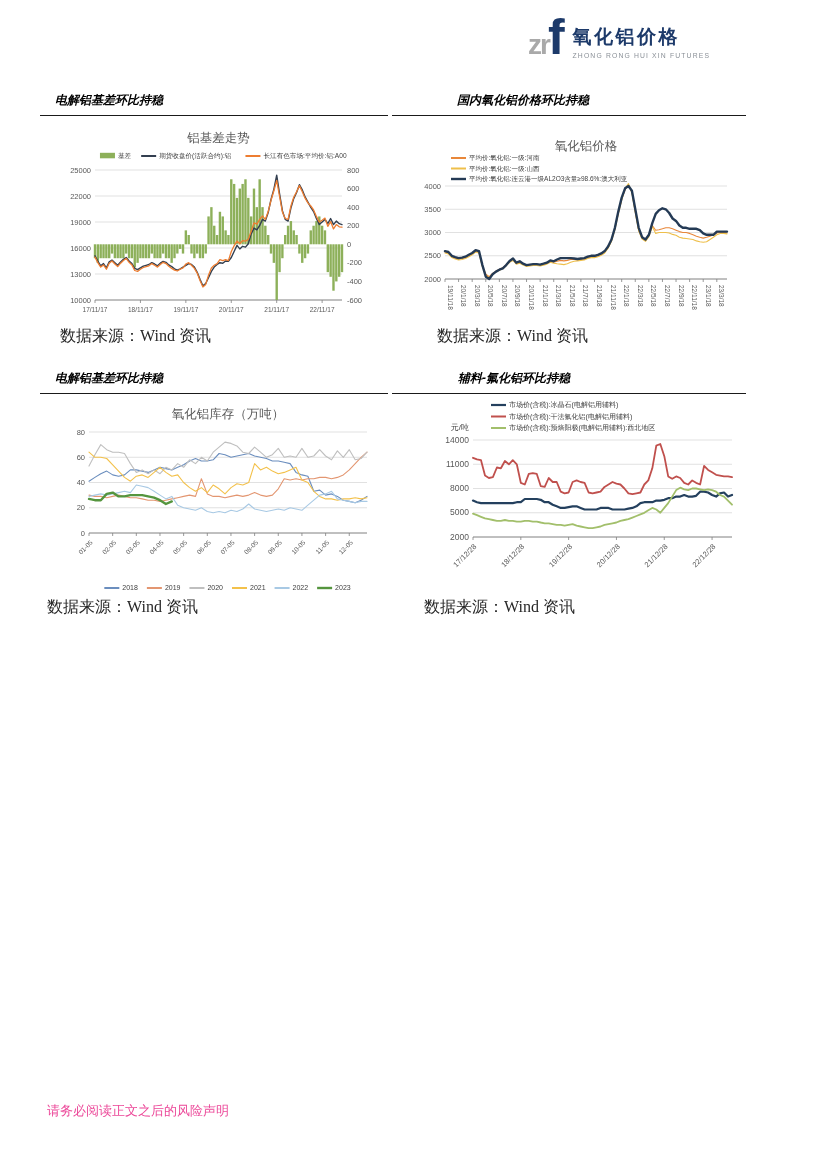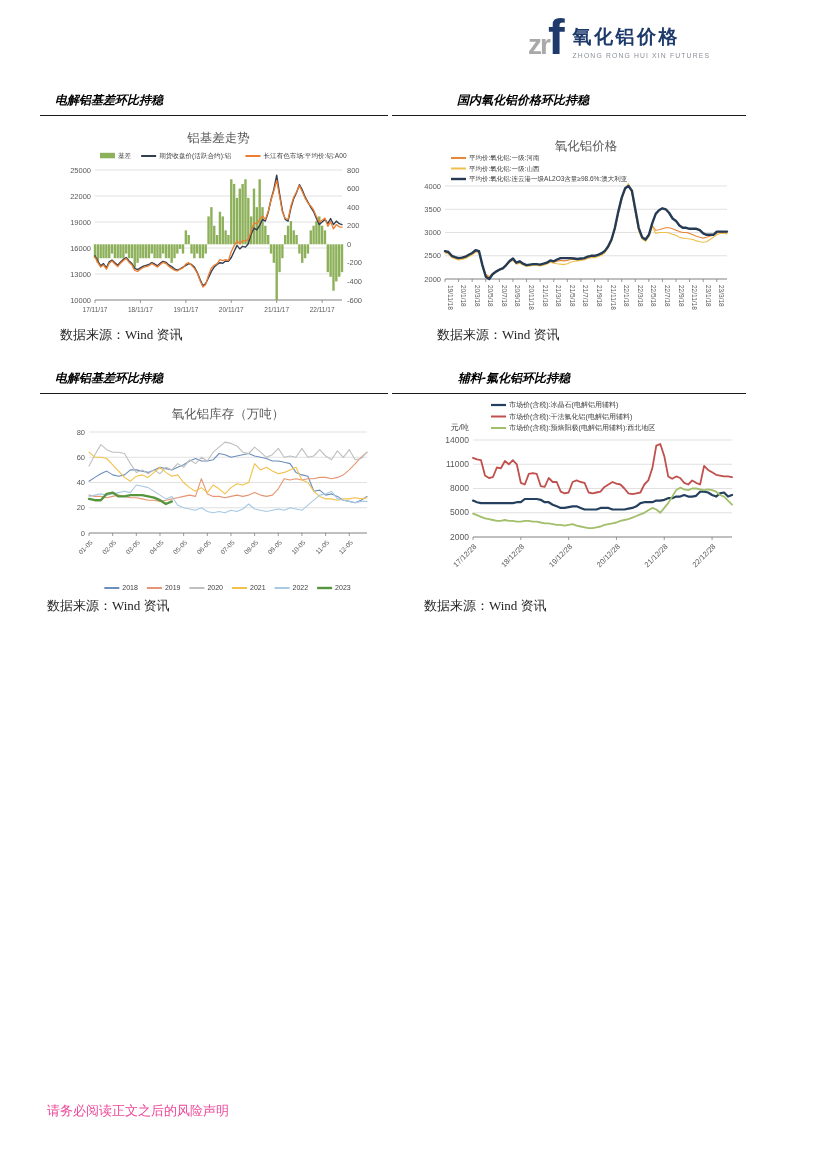--- a/index.html
+++ b/index.html
@@ -11,21 +11,21 @@
   .logo-zr{font-weight:bold;font-size:28px;color:#a9a9a9;letter-spacing:-2px;}
   .logo-f{font-weight:bold;font-size:50px;color:#1d3a6a;margin-left:-1px;}
   .logo-text{margin-left:8px;padding-bottom:3px;}
   .logo-cn{font-size:19px;font-weight:bold;color:#1d3a6a;letter-spacing:2.5px;white-space:nowrap;}
   .logo-en{font-size:6.8px;color:#8a9097;letter-spacing:1.15px;margin-top:2px;white-space:nowrap;}
   
   .sec-title{position:absolute;font-size:12px;font-weight:bold;color:#000;white-space:nowrap;font-style:italic;}
   .rule{position:absolute;height:1px;background:#1a1a1a;}
   
   .chart{position:absolute;margin-left:17px;}
-  .src{position:absolute;font-family:"Liberation Serif",serif;font-size:13px;color:#262626;white-space:nowrap;}
+  .src{position:absolute;font-family:"Liberation Serif",serif;font-size:16px;color:#262626;white-space:nowrap;}
   .footer{position:absolute;left:47px;top:1102px;font-family:"Liberation Serif",serif;
           font-size:13px;color:#ec4899;white-space:nowrap;}
   svg{overflow:hidden;display:block;}
 </style>
 </head>
 <body>
 
 <div class="page">
 
   <div class="logo">

